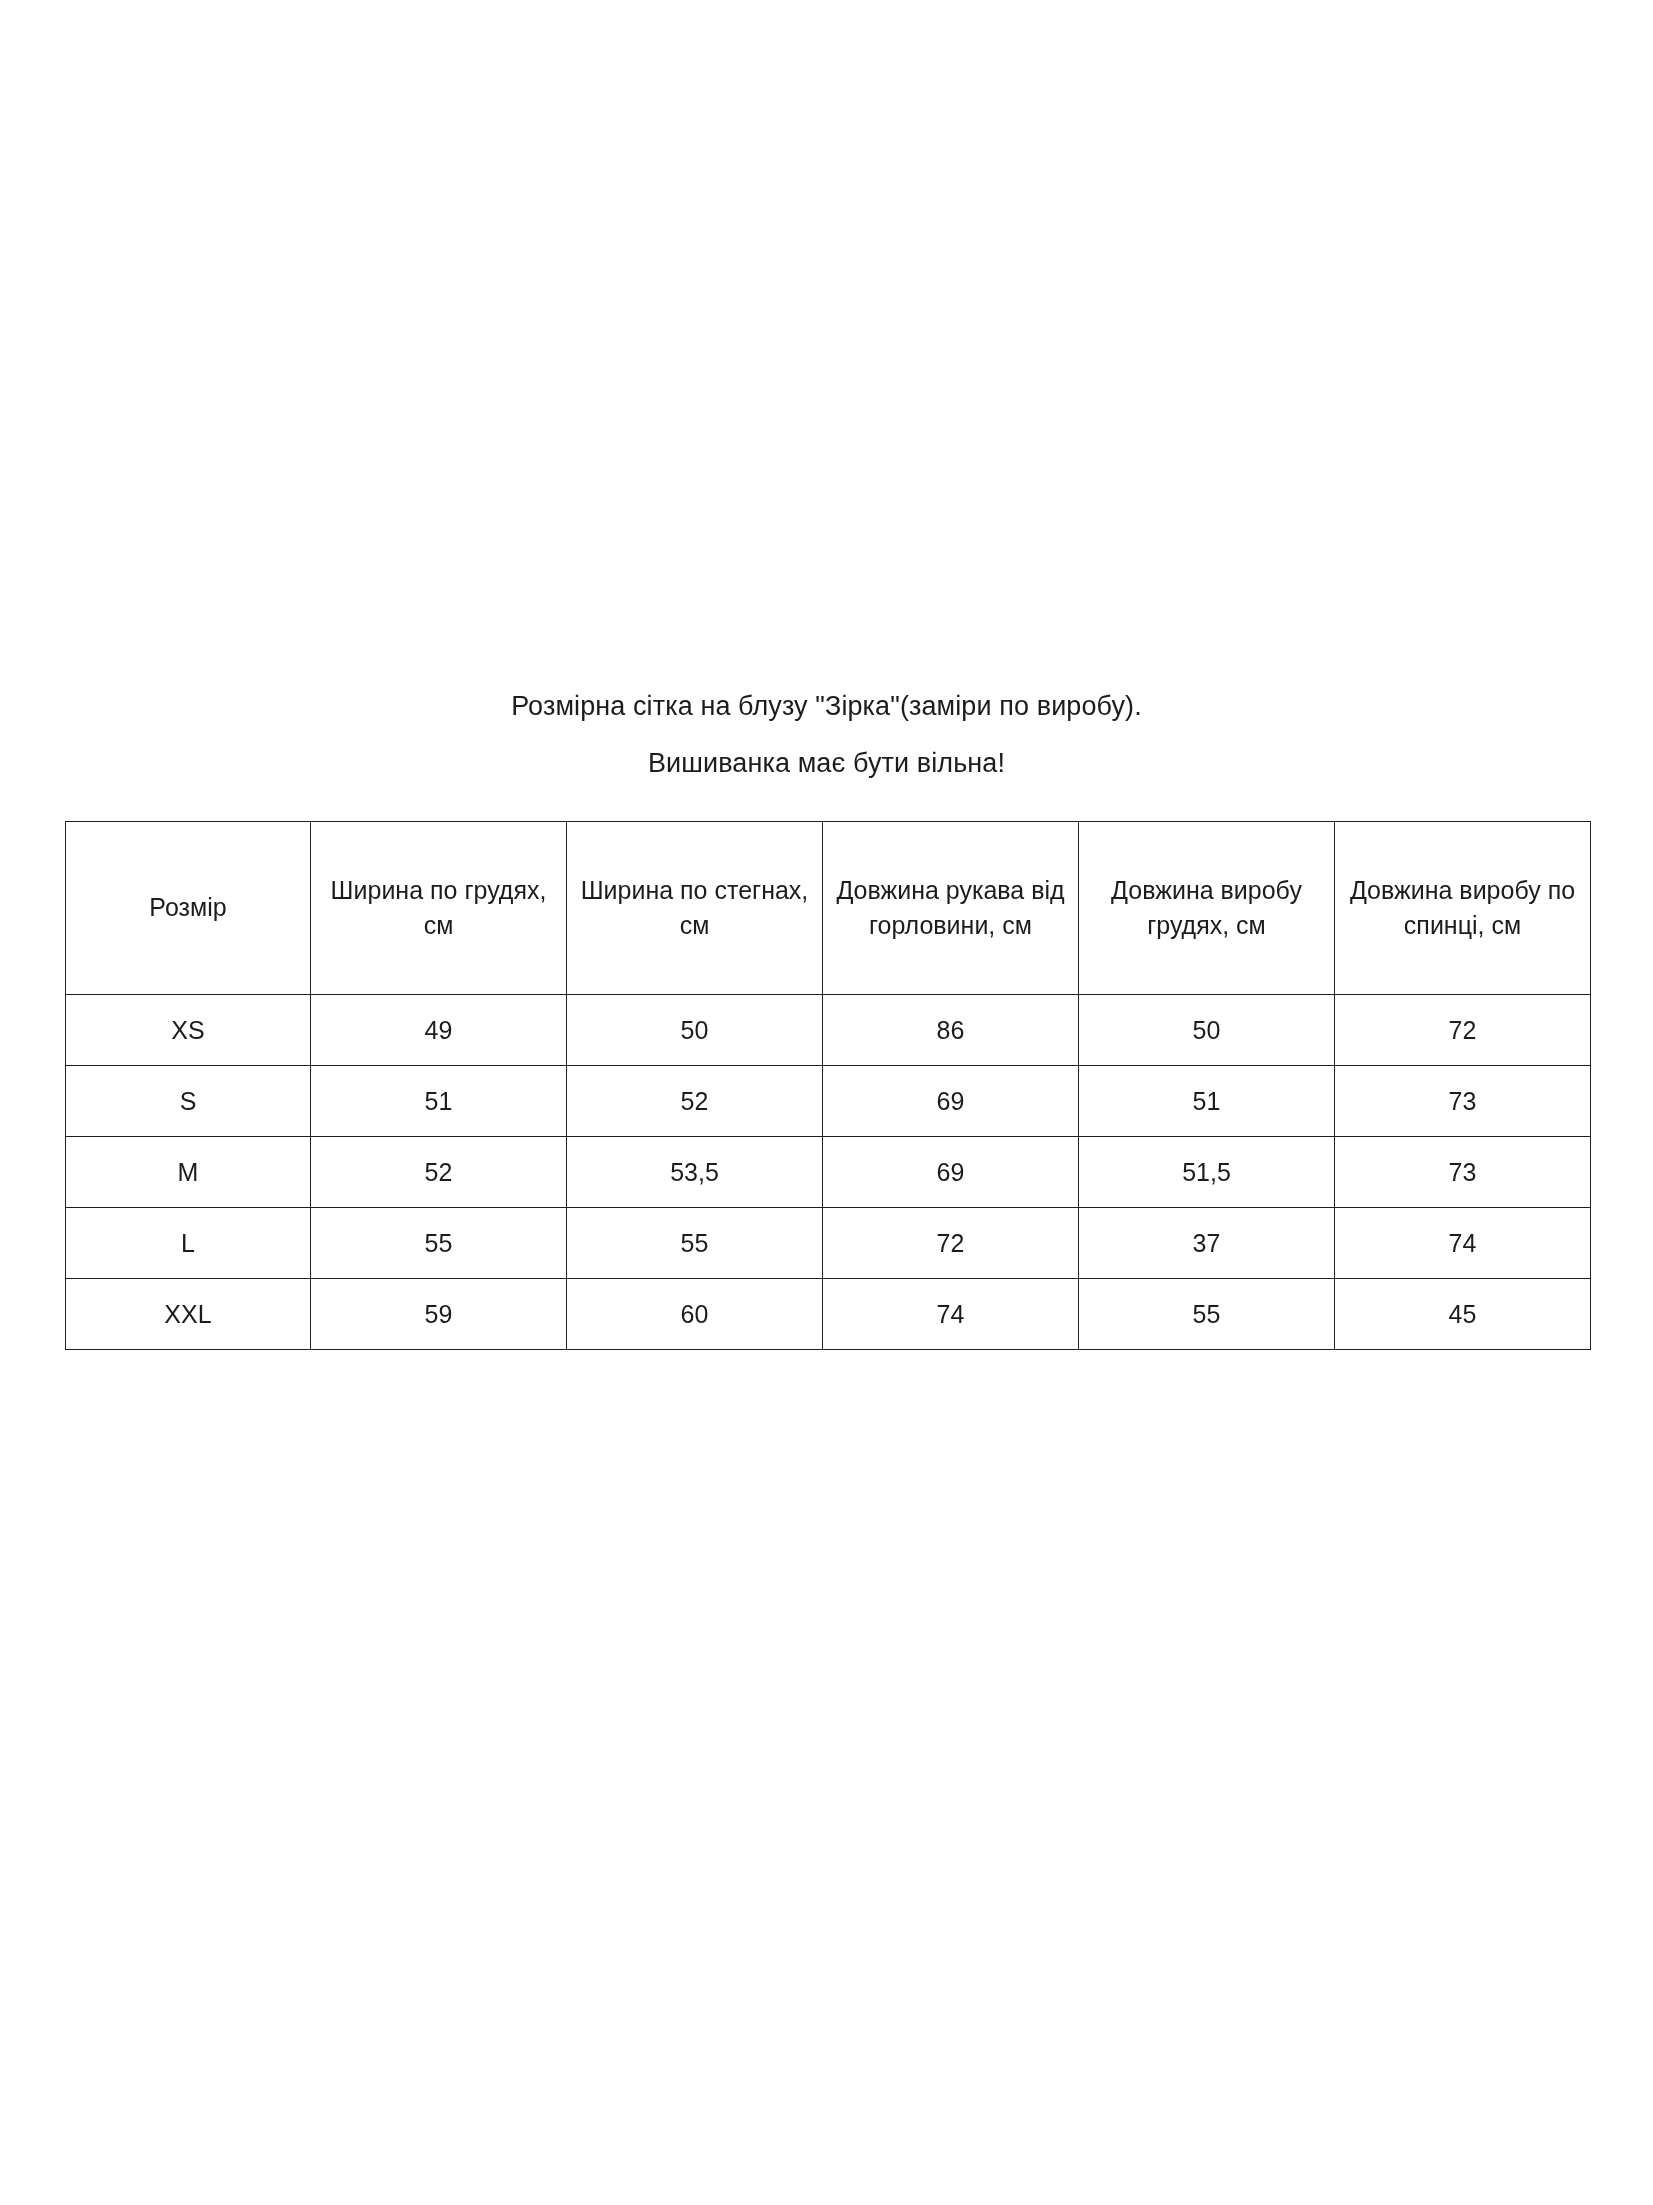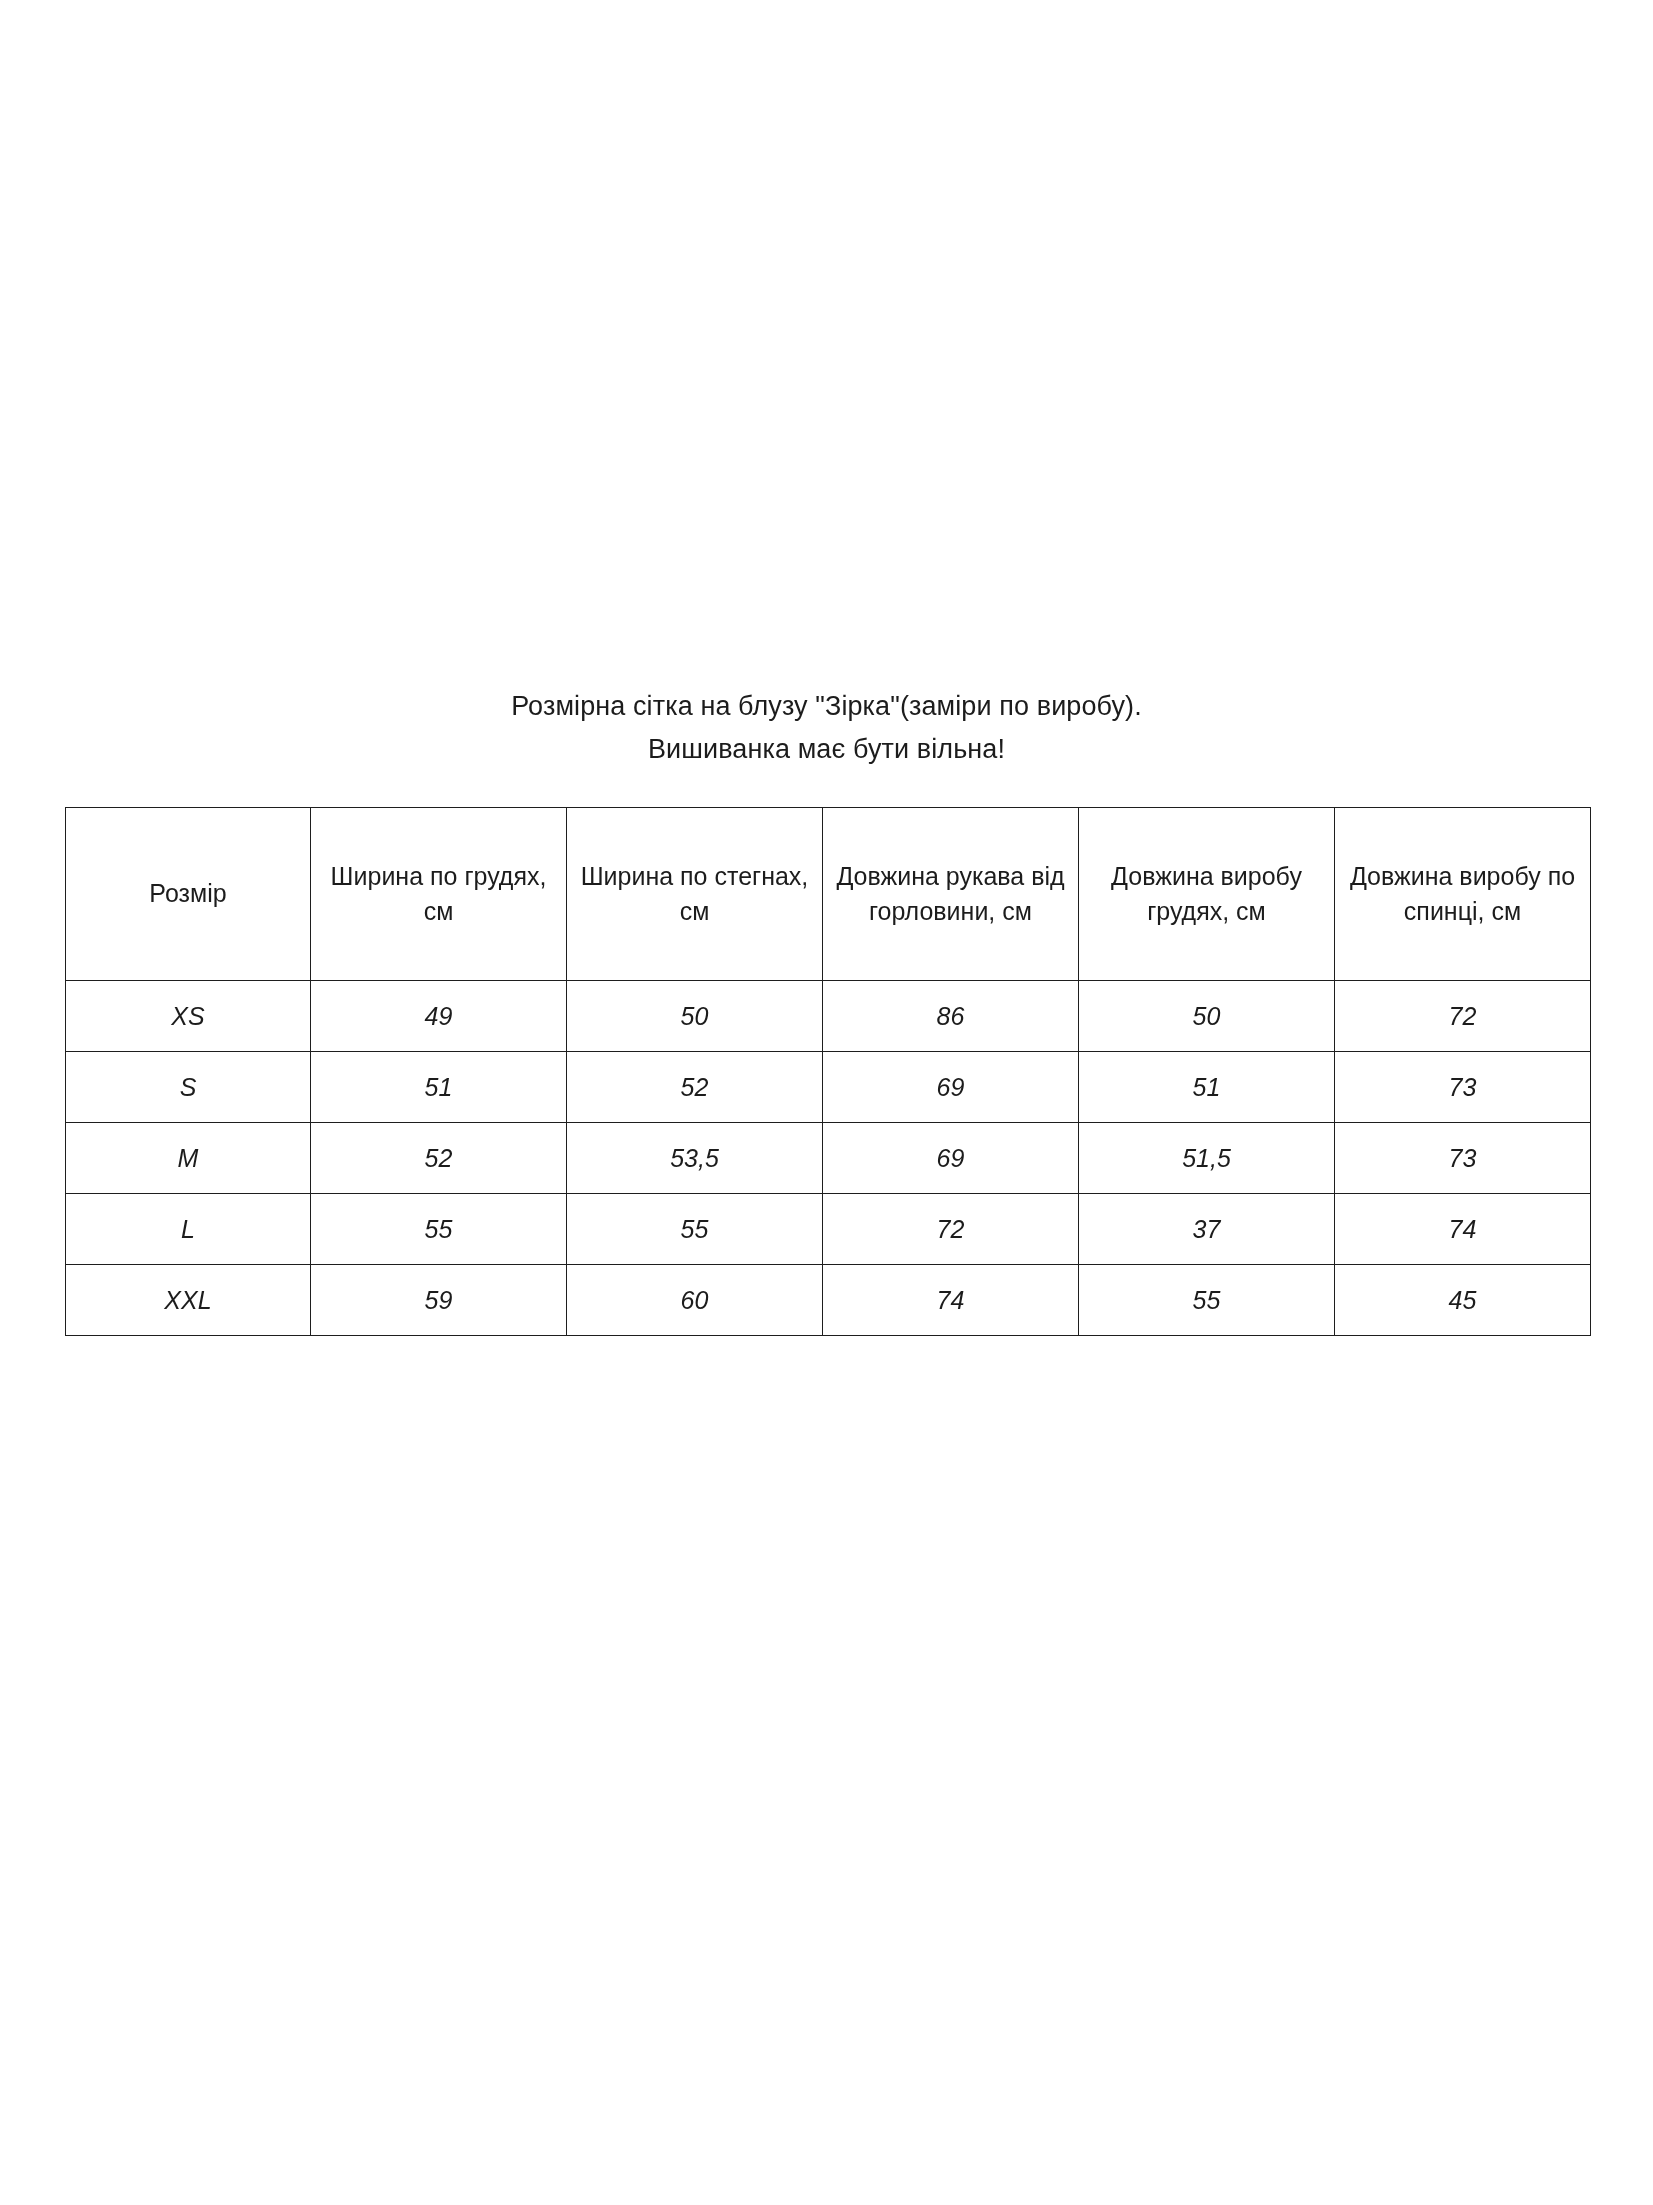--- a/index.html
+++ b/index.html
@@ -32,21 +32,21 @@
     text-align: center;
     width: 1523px;
   }
   .title-line {
     font-size: 27px;
     line-height: 1.55;
     color: #1c1c1c;
     letter-spacing: 0.1px;
   }
   .title-line-2 {
-    margin-top: 1px;
+    margin-top: 15px;
   }
   table.size-table {
     border-collapse: collapse;
     margin-top: 36px;
     margin-left: 0px;
     width: 1523px;
     table-layout: fixed;
   }
   table.size-table th,
   table.size-table td {
@@ -59,21 +59,20 @@
     padding: 0;
   }
   table.size-table thead th {
     height: 163px;
     line-height: 1.42;
     padding: 4.9px 8.2px;
   }
   table.size-table tbody td {
     height: 70px;
     line-height: 1.2;
-    font-style: italic;
   }
   col.c0 { width: 245px; }
   col.c1 { width: 256px; }
   col.c2 { width: 256px; }
   col.c3 { width: 256px; }
   col.c4 { width: 256px; }
   col.c5 { width: 256px; }
   .hdr-inner {
     display: block;
     white-space: pre-line;

